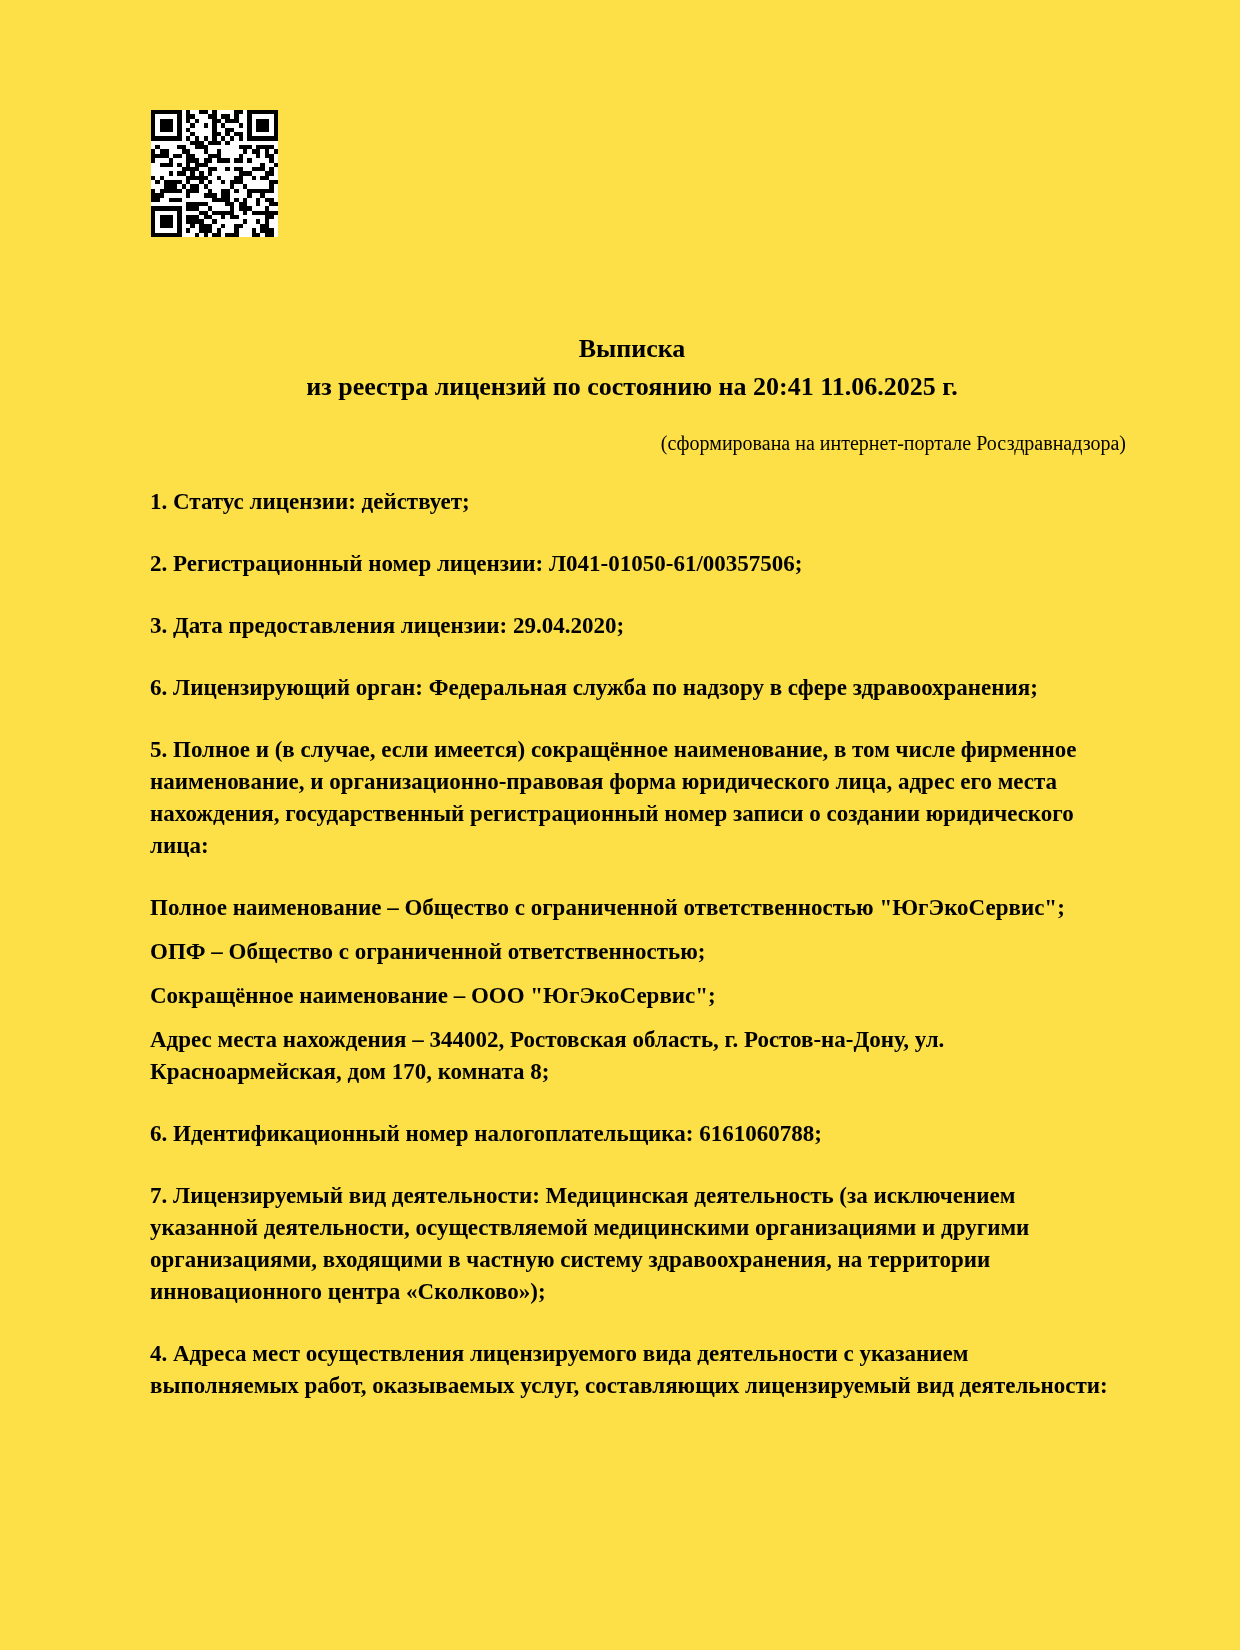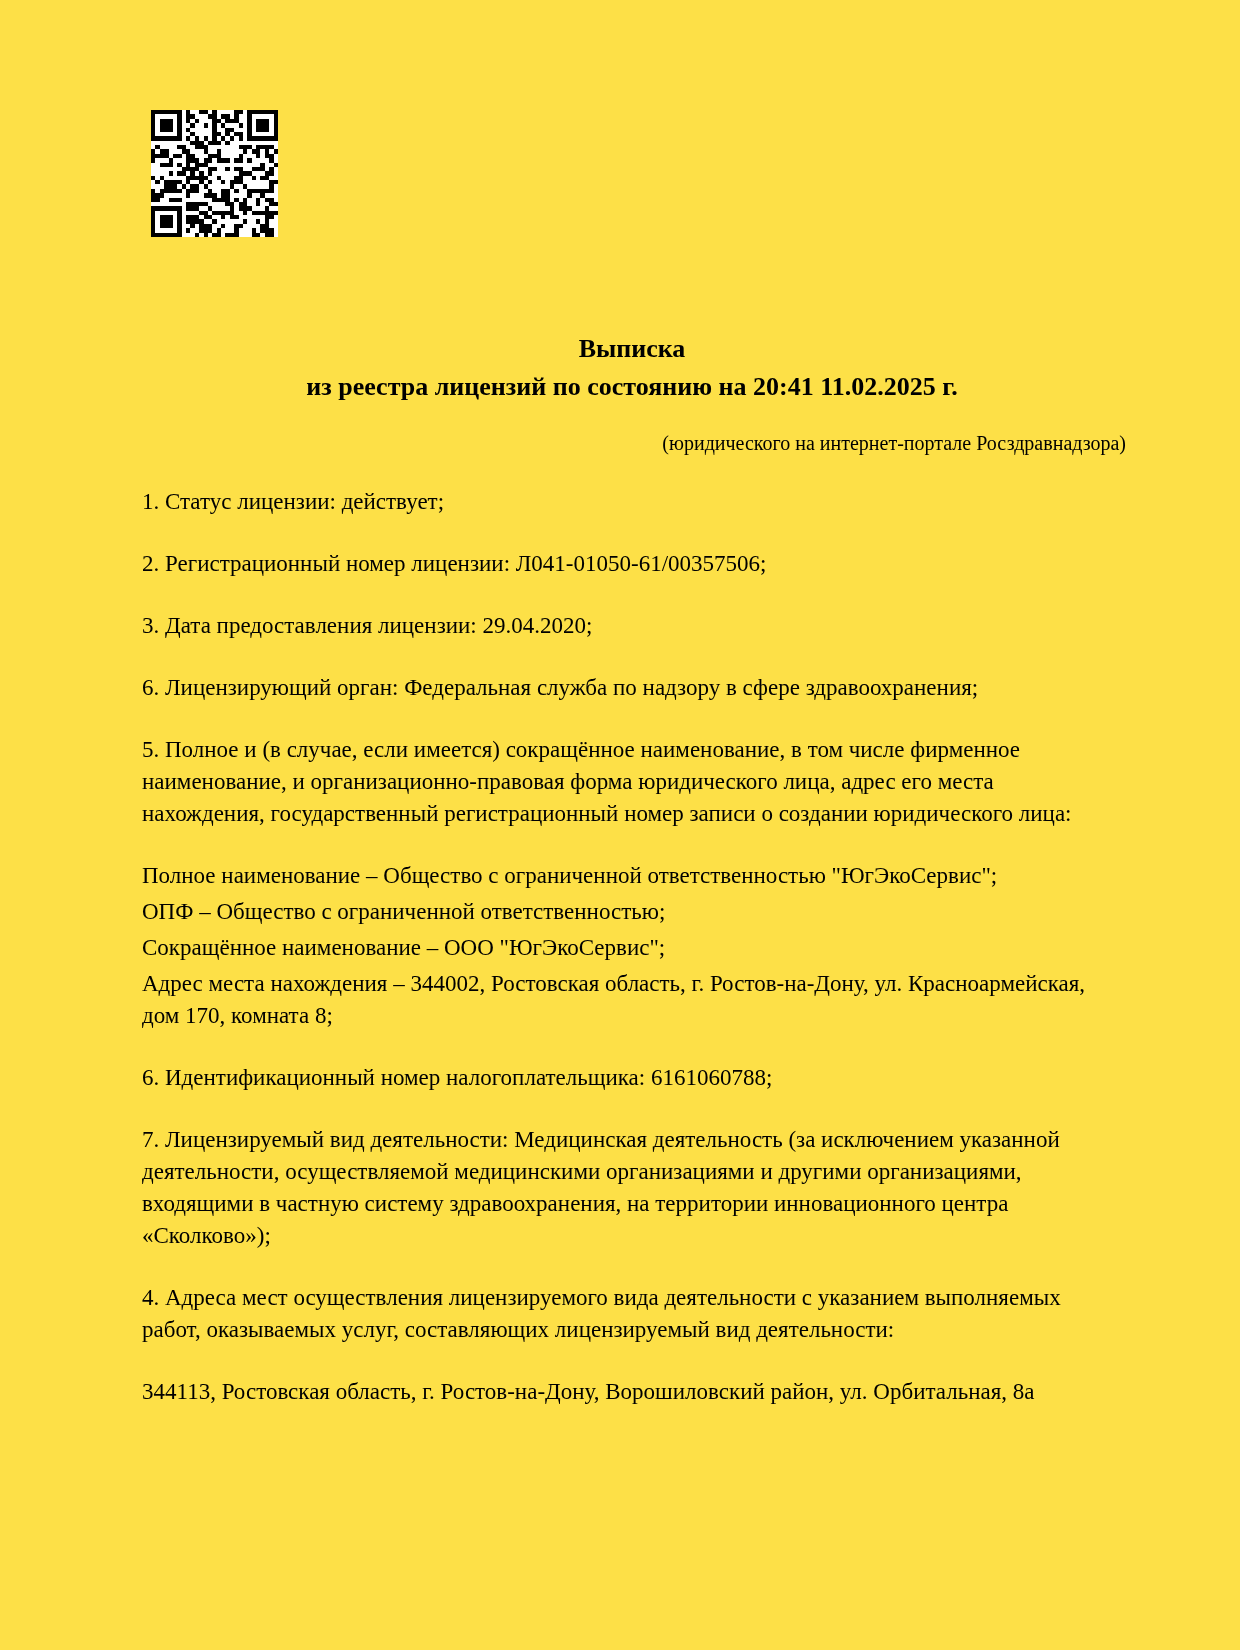--- a/index.html
+++ b/index.html
@@ -36,21 +36,22 @@
   .subtitle {
     text-align: right;
     font-size: 20px;
     line-height: 26px;
     margin-top: 24px;
   }
   .paras { margin-top: 6px; }
   .para {
     font-size: 23px;
     line-height: 32px;
-    margin: 4px;
+    margin: 12px;
+    font-weight: bold;
   }
   .para.gap { margin-top: 30px; }
 </style>
 </head>
 <body>
 
 <div class="page">
 
   <div class="qr-code" id="qr"><svg width="127" height="127" viewBox="0 0 29 29" shape-rendering="crispEdges" xmlns="http://www.w3.org/2000/svg">
         <rect width="29" height="29" fill="#ffffff"></rect>
@@ -453,35 +454,34 @@
         <rect x="23" y="28" width="1" height="1" fill="#000000"></rect>
         <rect x="24" y="28" width="1" height="1" fill="#000000"></rect>
         <rect x="26" y="28" width="1" height="1" fill="#000000"></rect>
         <rect x="27" y="28" width="1" height="1" fill="#000000"></rect>
       </svg></div>
 
   <div class="content">
 
     <div class="title">
       <p>Выписка</p>
-      <p>из реестра лицензий по состоянию на 20:41 11.02.2025 г.</p>
+      <p>из реестра лицензий по состоянию на 20:41 11.06.2025 г.</p>
     </div>
 
-    <div class="subtitle">(юридического на интернет-портале Росздравнадзора)</div>
+    <div class="subtitle">(сформирована на интернет-портале Росздравнадзора)</div>
 
     <div class="paras">
       <p class="para gap">1. Статус лицензии: действует;</p>
       <p class="para gap">2. Регистрационный номер лицензии: Л041-01050-61/00357506;</p>
       <p class="para gap">3. Дата предоставления лицензии: 29.04.2020;</p>
       <p class="para gap">6. Лицензирующий орган: Федеральная служба по надзору в сфере здравоохранения;</p>
       <p class="para gap">5. Полное и (в случае, если имеется) сокращённое наименование, в том числе фирменное наименование, и организационно-правовая форма юридического лица, адрес его места нахождения, государственный регистрационный номер записи о создании юридического лица:</p>
       <p class="para gap">Полное наименование – Общество с ограниченной ответственностью "ЮгЭкоСервис";</p>
       <p class="para">ОПФ – Общество с ограниченной ответственностью;</p>
       <p class="para">Сокращённое наименование – ООО "ЮгЭкоСервис";</p>
       <p class="para">Адрес места нахождения – 344002, Ростовская область, г. Ростов-на-Дону, ул. Красноармейская, дом 170, комната 8;</p>
       <p class="para gap">6. Идентификационный номер налогоплательщика: 6161060788;</p>
       <p class="para gap">7. Лицензируемый вид деятельности: Медицинская деятельность (за исключением указанной деятельности, осуществляемой медицинскими организациями и другими организациями, входящими в частную систему здравоохранения, на территории инновационного центра «Сколково»);</p>
       <p class="para gap">4. Адреса мест осуществления лицензируемого вида деятельности с указанием выполняемых работ, оказываемых услуг, составляющих лицензируемый вид деятельности:</p>
-      <p class="para gap">344113, Ростовская область, г. Ростов-на-Дону, Ворошиловский район, ул. Орбитальная, 8а</p>
     </div>
 
   </div>
 </div>
 
 </body></html>

